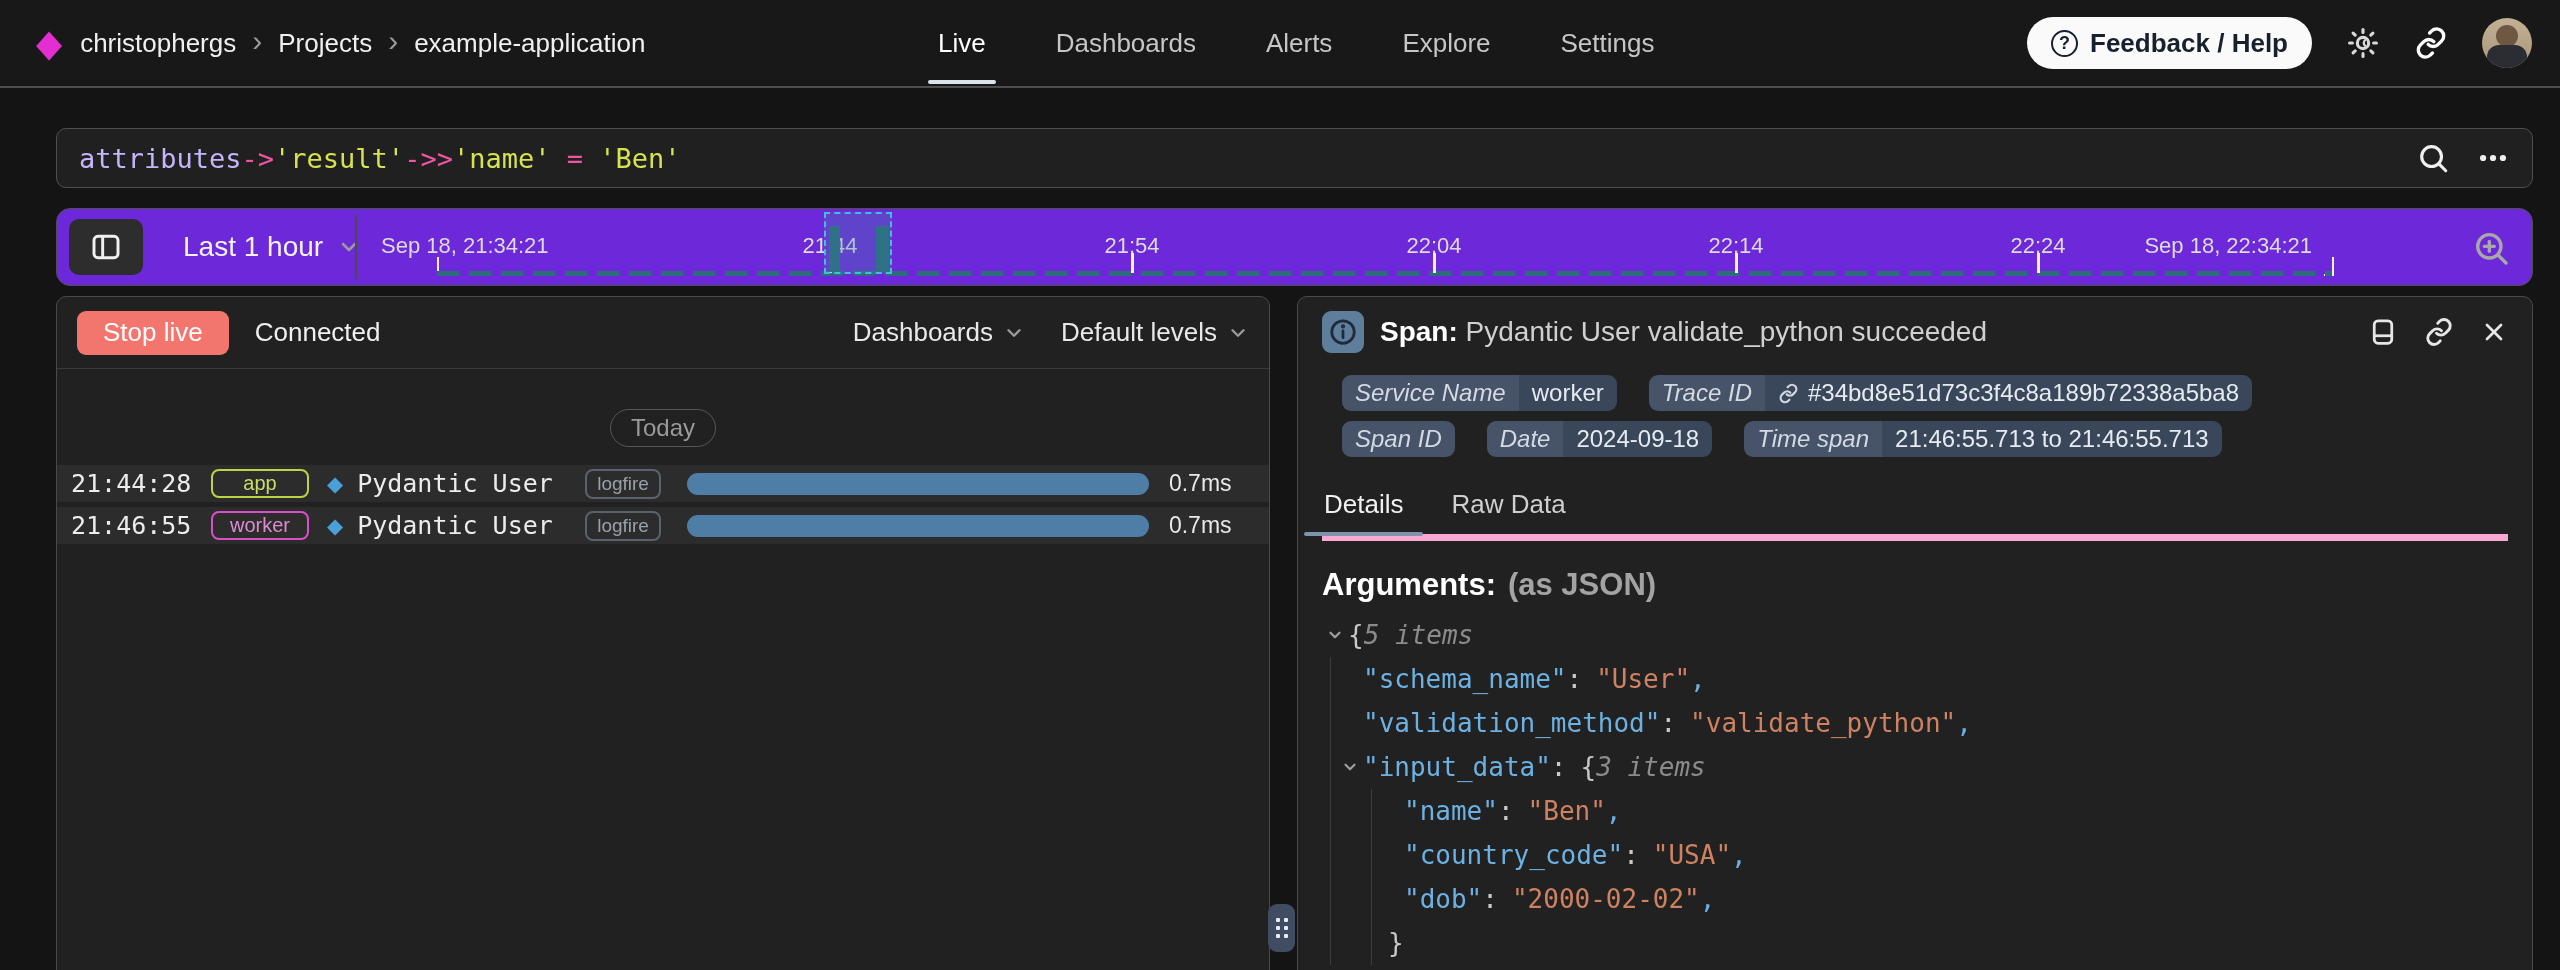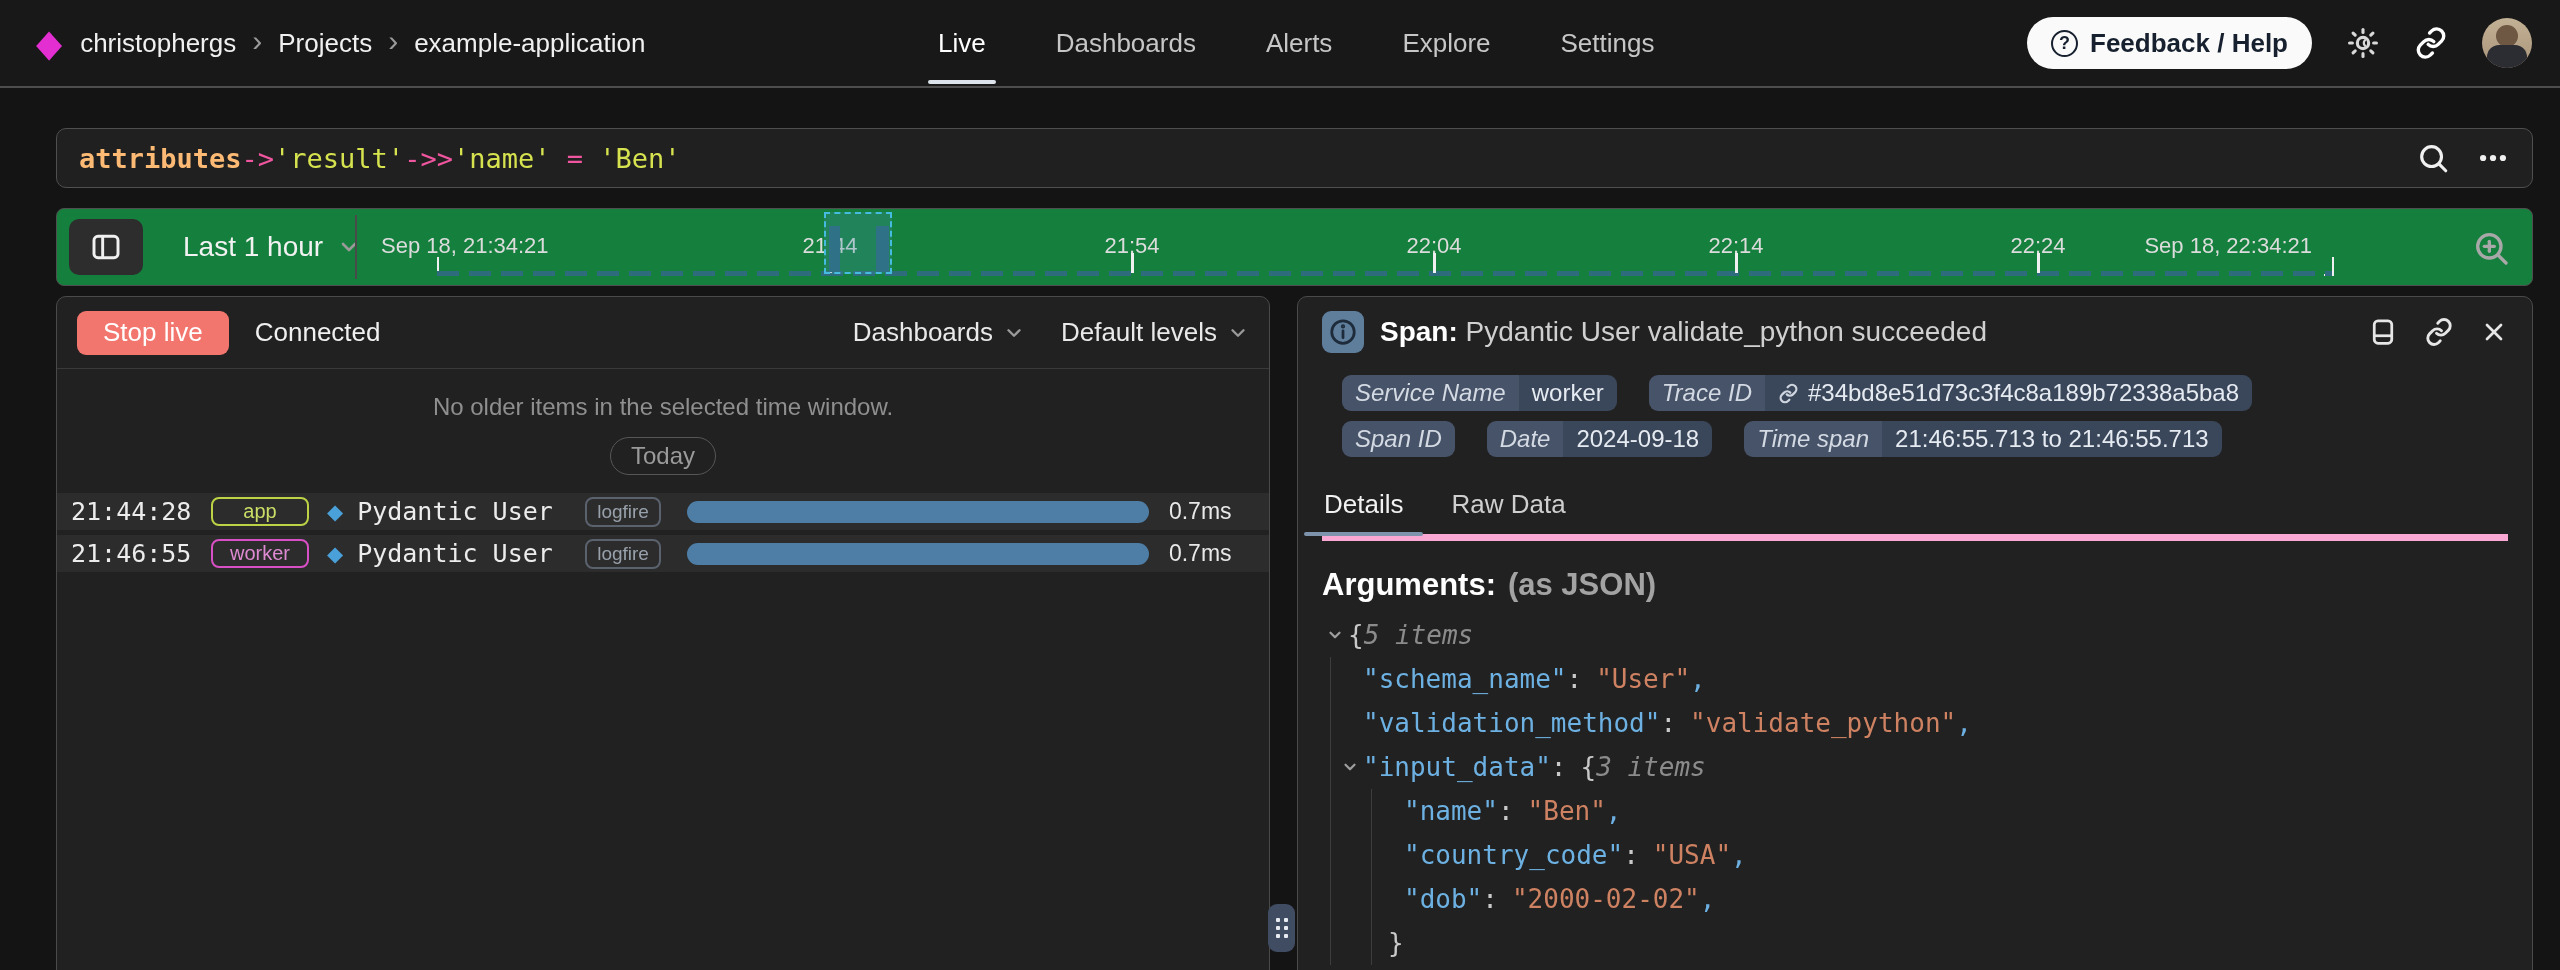--- a/index.html
+++ b/index.html
@@ -31,27 +31,27 @@
   .feedback-btn{display:flex;align-items:center;gap:12px;background:#fafafa;color:#16202e;height:52px;padding:0 24px;border-radius:26px;font-size:26px;font-weight:600;cursor:pointer;}
   .q-circle{width:27px;height:27px;border:2.5px solid #16202e;border-radius:50%;display:flex;align-items:center;justify-content:center;font-size:18px;font-weight:700;}
   .icon-btn{display:flex;align-items:center;justify-content:center;cursor:pointer;color:#e3e3e3;}
   .avatar{width:50px;height:50px;border-radius:50%;background:linear-gradient(180deg,#c3b195 0%,#a8947a 100%);position:relative;overflow:hidden;cursor:pointer;}
   .avatar::before{content:"";position:absolute;left:14px;top:7px;width:22px;height:22px;border-radius:50%;background:#6e5743;}
   .avatar::after{content:"";position:absolute;left:5px;top:27px;width:40px;height:26px;border-radius:12px 12px 0 0;background:#2c2d33;}
 
   
   .query-bar{position:absolute;left:56px;right:27px;top:128px;height:60px;background:#202020;border:1px solid #4f4f4f;border-radius:10px;display:flex;align-items:center;padding:0 22px;cursor:text;}
   .query-text{font-family:"DejaVu Sans Mono",monospace;font-size:27px;letter-spacing:0;}
-  .qt-field{color:#fdba74;font-weight:bold;}
+  .qt-field{color:#c4b5fd;}
   .qt-op{color:var(--query-op);}
   .qt-str{color:var(--query-string);}
   .query-actions{margin-left:auto;display:flex;align-items:center;gap:26px;}
 
   
-  .timeline-bar{position:absolute;left:56px;right:27px;top:208px;height:78px;background:#15803d;border:1px solid #4f4f4f;border-radius:8px;}
+  .timeline-bar{position:absolute;left:56px;right:27px;top:208px;height:78px;background:#6d28d9;border:1px solid #4f4f4f;border-radius:14px;}
   .tl-toggle{position:absolute;left:12px;top:10px;width:74px;height:56px;background:#2d2d2d;border-radius:10px;display:flex;align-items:center;justify-content:center;cursor:pointer;color:#f0f0f0;}
   .tl-range{position:absolute;left:126px;top:0;height:76px;display:flex;align-items:center;gap:14px;font-size:28px;color:#f2f2f2;cursor:pointer;}
   .tl-divider{position:absolute;left:298px;top:6px;bottom:6px;width:2px;background:#4a4a4a;}
   .tl-area{position:absolute;left:320px;right:80px;top:0;bottom:0;}
   .tl-baseline{position:absolute;left:60px;right:120px;bottom:9px;height:5px;background:repeating-linear-gradient(90deg,var(--timeline-teal) 0 22px,transparent 22px 32px);}
   .tl-endlabel{position:absolute;top:24px;font-size:22px;color:#dcdcdc;white-space:nowrap;}
   .tl-start-label{left:4px;}
   .tl-end-label{right:140px;}
   .tl-corner{position:absolute;bottom:9px;width:10px;height:19px;}
   .tl-corner.start{left:60px;border-left:2.5px solid #f0f0f0;}
@@ -264,21 +264,20 @@
             <span>Default levels</span>
             <span class="chev">
               <svg width="22" height="22" viewBox="0 0 24 24" fill="none" stroke="#9a9a9a" stroke-width="2.6" stroke-linecap="round" stroke-linejoin="round">
                   <polyline points="6,9 12,15 18,9"></polyline>
                 </svg>
             </span>
           </div>
         </div>
       </div>
       <div class="empty-state">
-        <span class="empty-text">No older items in the selected time window.</span>
         <button class="today-pill">Today</button>
       </div>
       <div class="rows">
         <div class="log-row">
           <span class="row-time">21:44:28</span>
           <span class="tag-pill tag-app">app</span>
           <span class="row-diamond">◆</span>
           <span class="row-title">Pydantic User</span>
           <span class="scope-pill">logfire</span>
           <span class="row-bar"></span>

